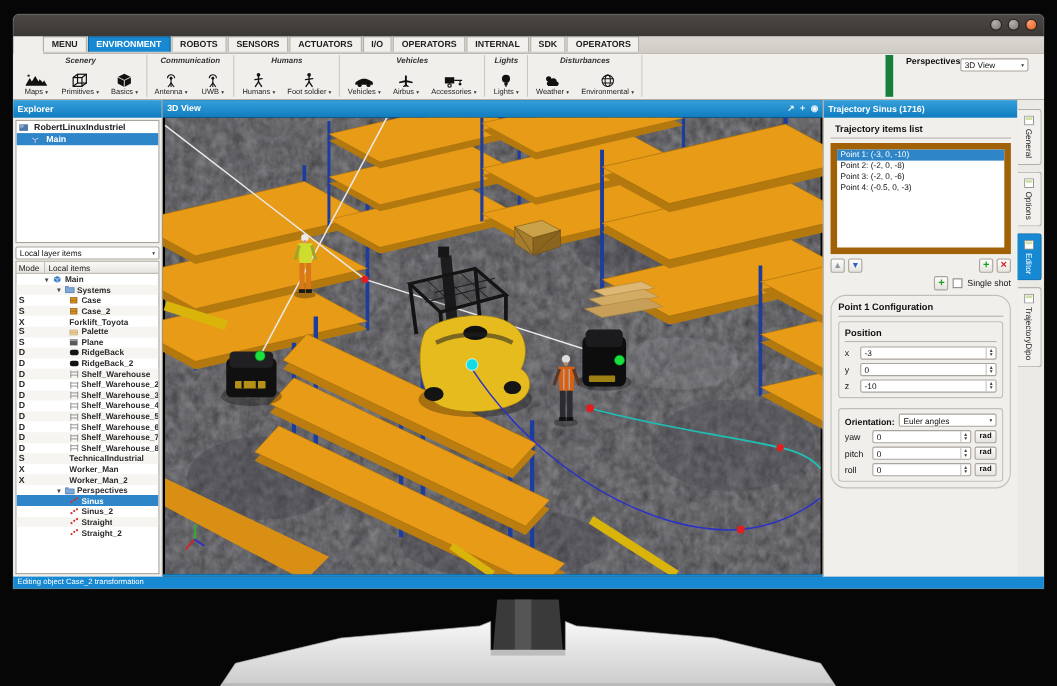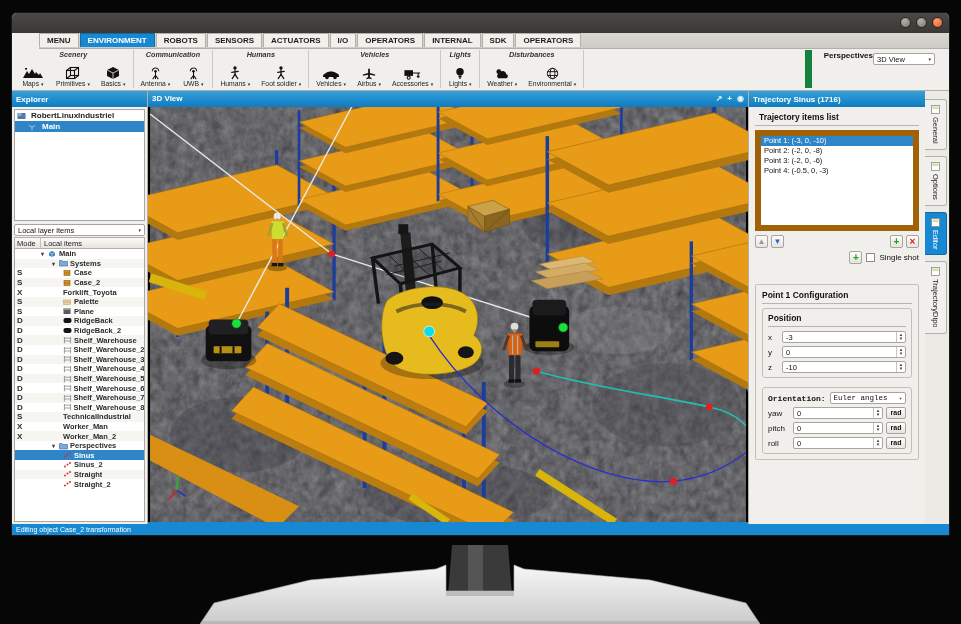--- a/index.html
+++ b/index.html
@@ -85,33 +85,33 @@
   .sqbtn{width:13px;height:13px;background:linear-gradient(#fdfdfc,#e6e3de);border:1px solid #a9a49d;border-radius:2px;
     font-size:8px;line-height:11px;text-align:center;font-weight:bold;}
   .sqbtn.up{color:#8d97a5;}
   .sqbtn.dn{color:#2d62c8;}
   .sqbtn.add{color:#1ea01e;font-size:10px;}
   .sqbtn.del{color:#d42020;font-size:10px;}
   .spacer{flex:1;}
   .chkrow{display:flex;align-items:center;justify-content:flex-end;margin-top:3px;gap:4px;}
   .chk{width:9px;height:9px;background:#fff;border:1px solid #8d8983;}
   .chklbl{font-size:8px;color:#111;}
-  .grpbox{border:1px solid #c3bfb8;border-radius:2px;margin-top:20px;padding:5px 6px;}
+  .grpbox{border:1px solid #c3bfb8;border-radius:14px;margin-top:4px;padding:5px 6px;}
   .subbox{border:1px solid #c3bfb8;border-radius:3px;padding:4px 5px;margin-top:4px;}
   .sprow{display:flex;align-items:center;margin-top:3px;gap:3px;}
   .splbl{font-size:8px;color:#111;width:11px;}
   .splbl.wide{width:22px;}
   .spin{flex:1;display:flex;background:#fff;border:1px solid #a9a49d;border-radius:2px;height:12px;align-items:center;}
   .spin .val{flex:1;font-size:7.5px;color:#111;padding-left:3px;line-height:11px;}
   .spin .arr{width:9px;border-left:1px solid #c8c4bd;height:100%;display:flex;flex-direction:column;
     align-items:center;justify-content:center;}
   .spin .arr div{font-size:4.5px;line-height:4px;color:#444;}
   .unit{width:20px;height:12px;background:linear-gradient(#fdfdfc,#e6e3de);border:1px solid #a9a49d;border-radius:2px;
     font-size:7px;font-weight:bold;color:#111;text-align:center;line-height:10px;}
-  .orhead{display:flex;align-items:center;gap:4px;font-family:Liberation Mono, monospace;}
+  .orhead{display:flex;align-items:flex-end;gap:4px;}
   .orhead .gtitle{font-size:8px;}
   .orhead .combo{flex:1;}
 
   
   .vtabs{width:24px;background:#eceae5;display:flex;flex-direction:column;padding-top:8px;gap:6px;}
   .vtab{writing-mode:vertical-rl;margin-right:2px;background:#f2f0ec;border:1px solid #b3afa8;border-left:none;
     border-radius:0 3px 3px 0;font-size:7.5px;color:#222;padding:5px 2px;display:flex;align-items:center;gap:3px;}
   .vtab.active{background:#1789d3;color:#fff;border-color:#116ba6;}
   .vtab .vicon{display:inline-block;}
 

